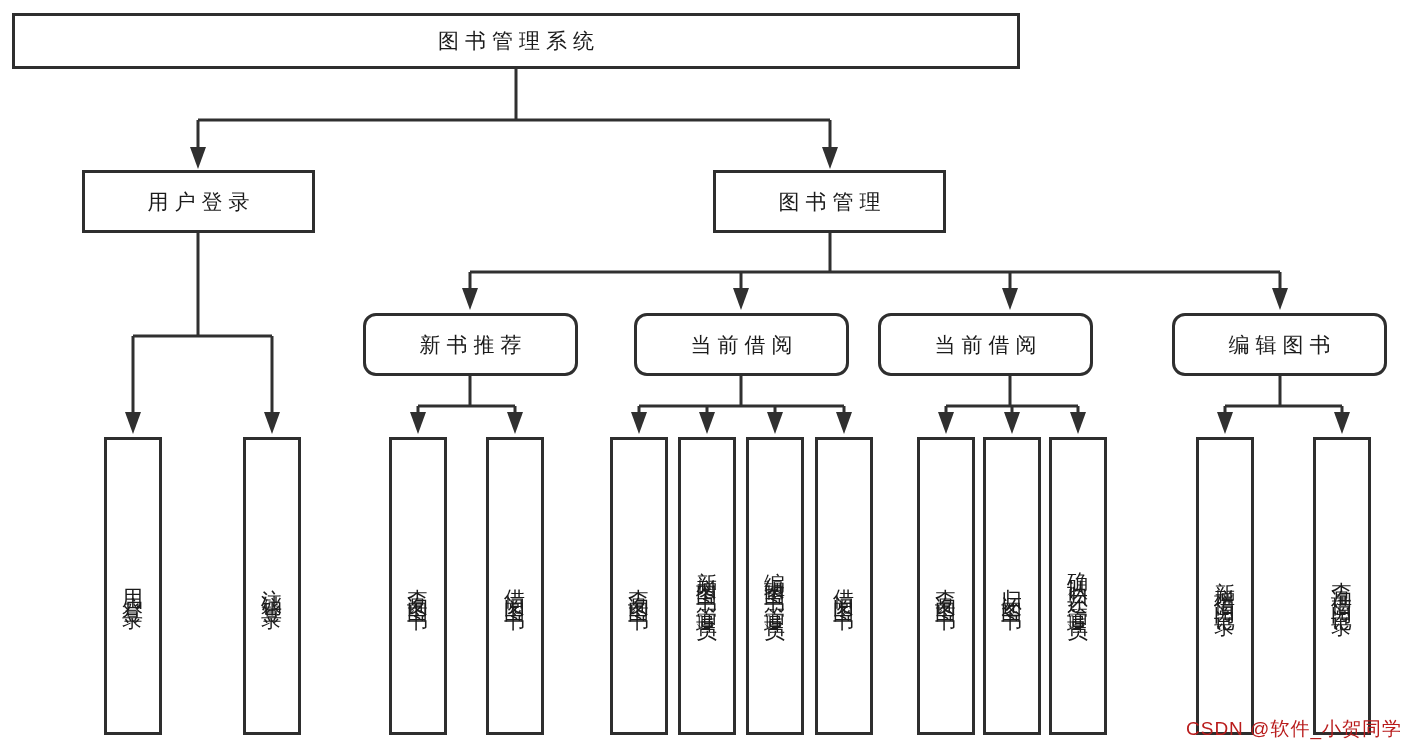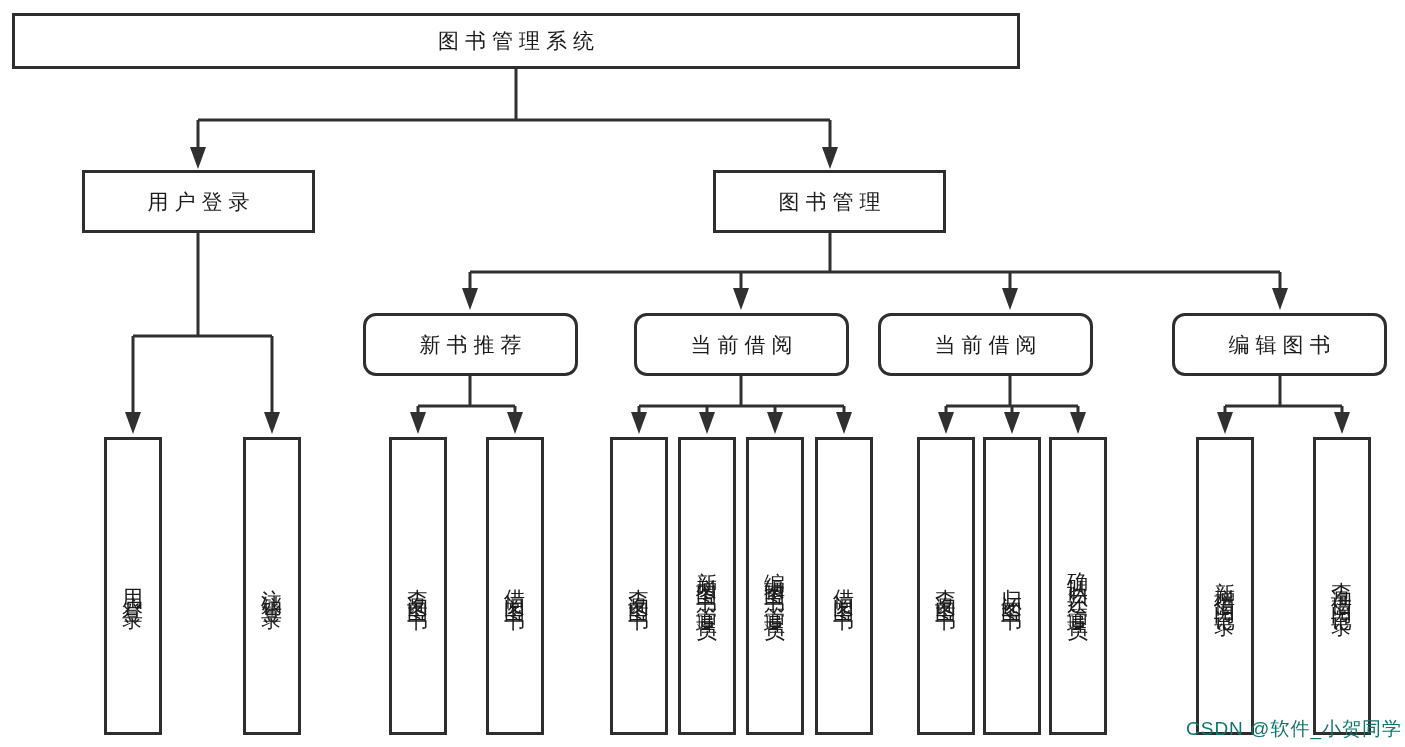--- a/index.html
+++ b/index.html
@@ -179,15 +179,15 @@
   <div class="box leaf leaf-11">
     <span class="vlabel">确认归还（管理员）</span>
   </div>
   <div class="box leaf leaf-12">
     <span class="vlabel">新增借阅记录</span>
   </div>
   <div class="box leaf leaf-13">
     <span class="vlabel">查询借阅记录</span>
   </div>
 
-  <div class="watermark" style="color: #0f766e;">CSDN @软件_小贺同学</div>
+  <div class="watermark" style="color: #b91c1c;">CSDN @软件_小贺同学</div>
 
 </div>
 
 </body></html>

